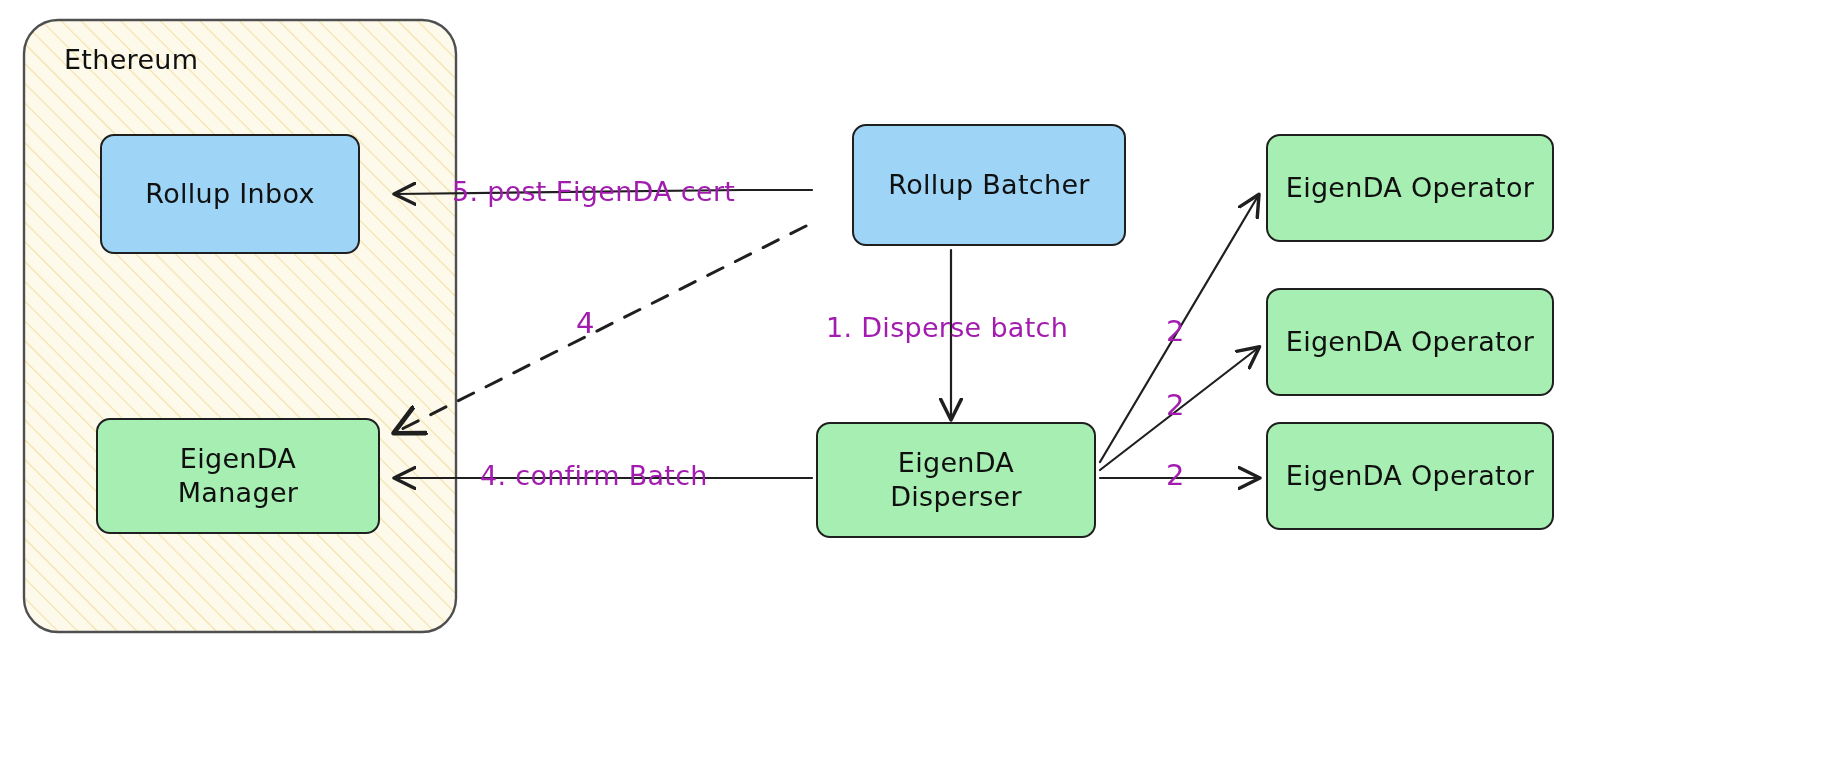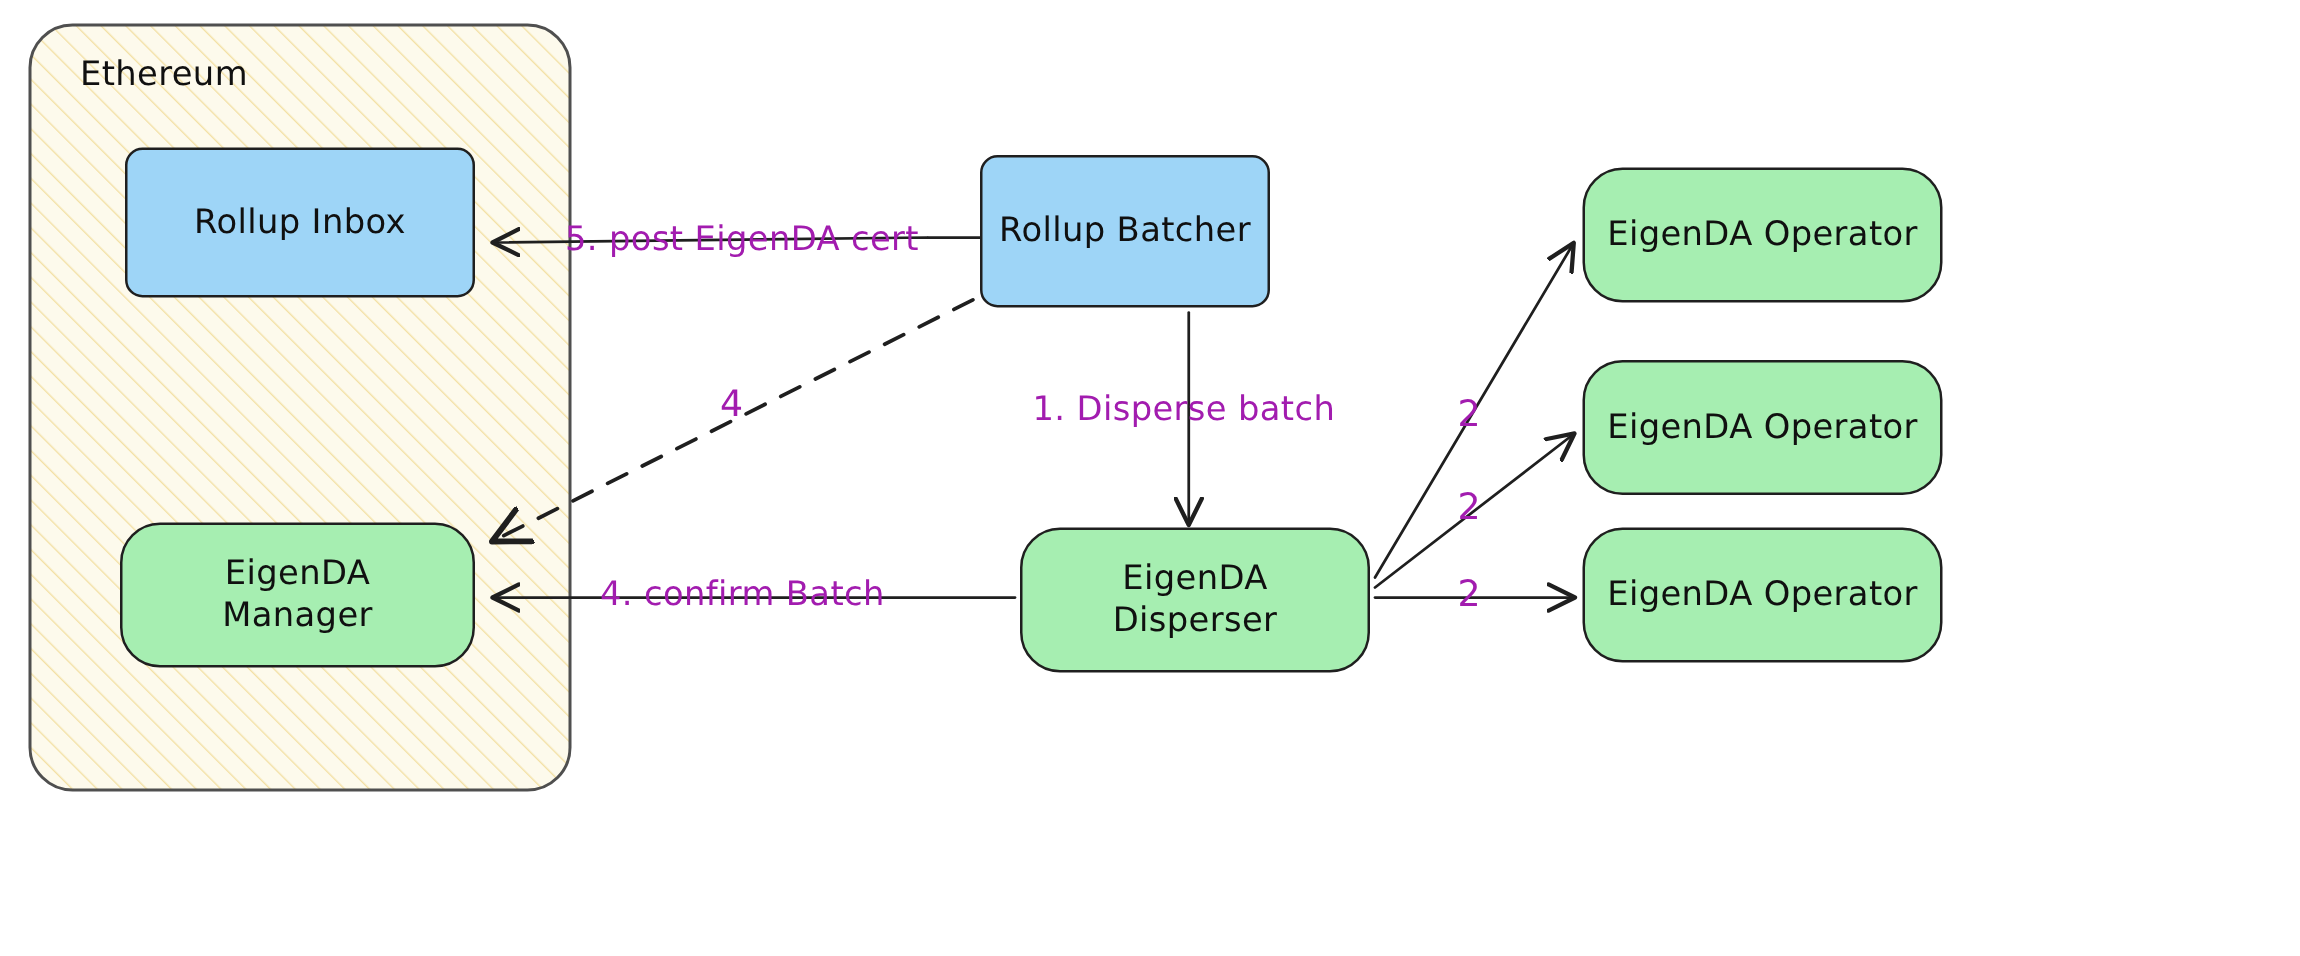--- a/index.html
+++ b/index.html
@@ -4,21 +4,21 @@
 <style>
   html,body{margin:0;padding:0;background:#ffffff;}
   body{width:1840px;height:765px;position:relative;overflow:hidden;
        font-family:"DejaVu Sans",sans-serif;}
   #canvas{position:absolute;left:0;top:0;width:1840px;height:765px;}
   .node{position:absolute;box-sizing:border-box;display:flex;align-items:center;
         justify-content:center;text-align:center;border:2.2px solid #1f1f1f;
         border-radius:14px;font-family:"DejaVu Sans",sans-serif;
         font-size:27px;color:#101010;line-height:1.25;letter-spacing:.3px;}
   .node.blue{background:#9ed5f7;}
-  .node.green{background:#a6eeb1;border-radius:32px;}
+  .node.green{background:#a6eeb1;}
   .grouplabel{position:absolute;font-size:27px;color:#101010;letter-spacing:.3px;}
   .edgelabel{position:absolute;font-size:27px;color:#a21caf;letter-spacing:.3px;
              white-space:nowrap;background:transparent;}
   .edgelabel.num{font-size:29px;}
   .node span{pointer-events:none;}
 </style>
 </head>
 <body>
 
 <svg id="canvas" viewBox="0 0 1840 765">
@@ -44,30 +44,30 @@
 
   <path d="M1100 462 L1258 196" fill="none" stroke="#1f1f1f" stroke-width="2.2" stroke-linecap="round" marker-end="url(#arrow)"></path>
 
   <path d="M1100 470 L1258 348" fill="none" stroke="#1f1f1f" stroke-width="2.2" stroke-linecap="round" marker-end="url(#arrow)"></path>
 
   <path d="M1100 478 L1258 478" fill="none" stroke="#1f1f1f" stroke-width="2.2" stroke-linecap="round" marker-end="url(#arrow)"></path>
 </svg>
 
 <div class="grouplabel" style="left:52px;top:44px;margin-left:12px;">Ethereum</div>
 
-<div class="node blue" style="left:100px;top:118px;width:280px;height:120px;">
+<div class="node blue" style="left:100px;top:134px;width:260px;height:120px;">
   <span>Rollup Inbox</span>
 </div>
 
 <div class="node green" style="left:96px;top:418px;width:284px;height:116px;">
   <span style="white-space:pre-line;">EigenDA
 Manager</span>
 </div>
 
-<div class="node blue" style="left:784px;top:124px;width:232px;height:122px;">
+<div class="node blue" style="left:852px;top:124px;width:274px;height:122px;">
   <span>Rollup Batcher</span>
 </div>
 
 <div class="node green" style="left:816px;top:422px;width:280px;height:116px;">
   <span style="white-space:pre-line;">EigenDA
 Disperser</span>
 </div>
 
 <div class="node green" style="left:1266px;top:134px;width:288px;height:108px;">
   <span>EigenDA Operator</span>

